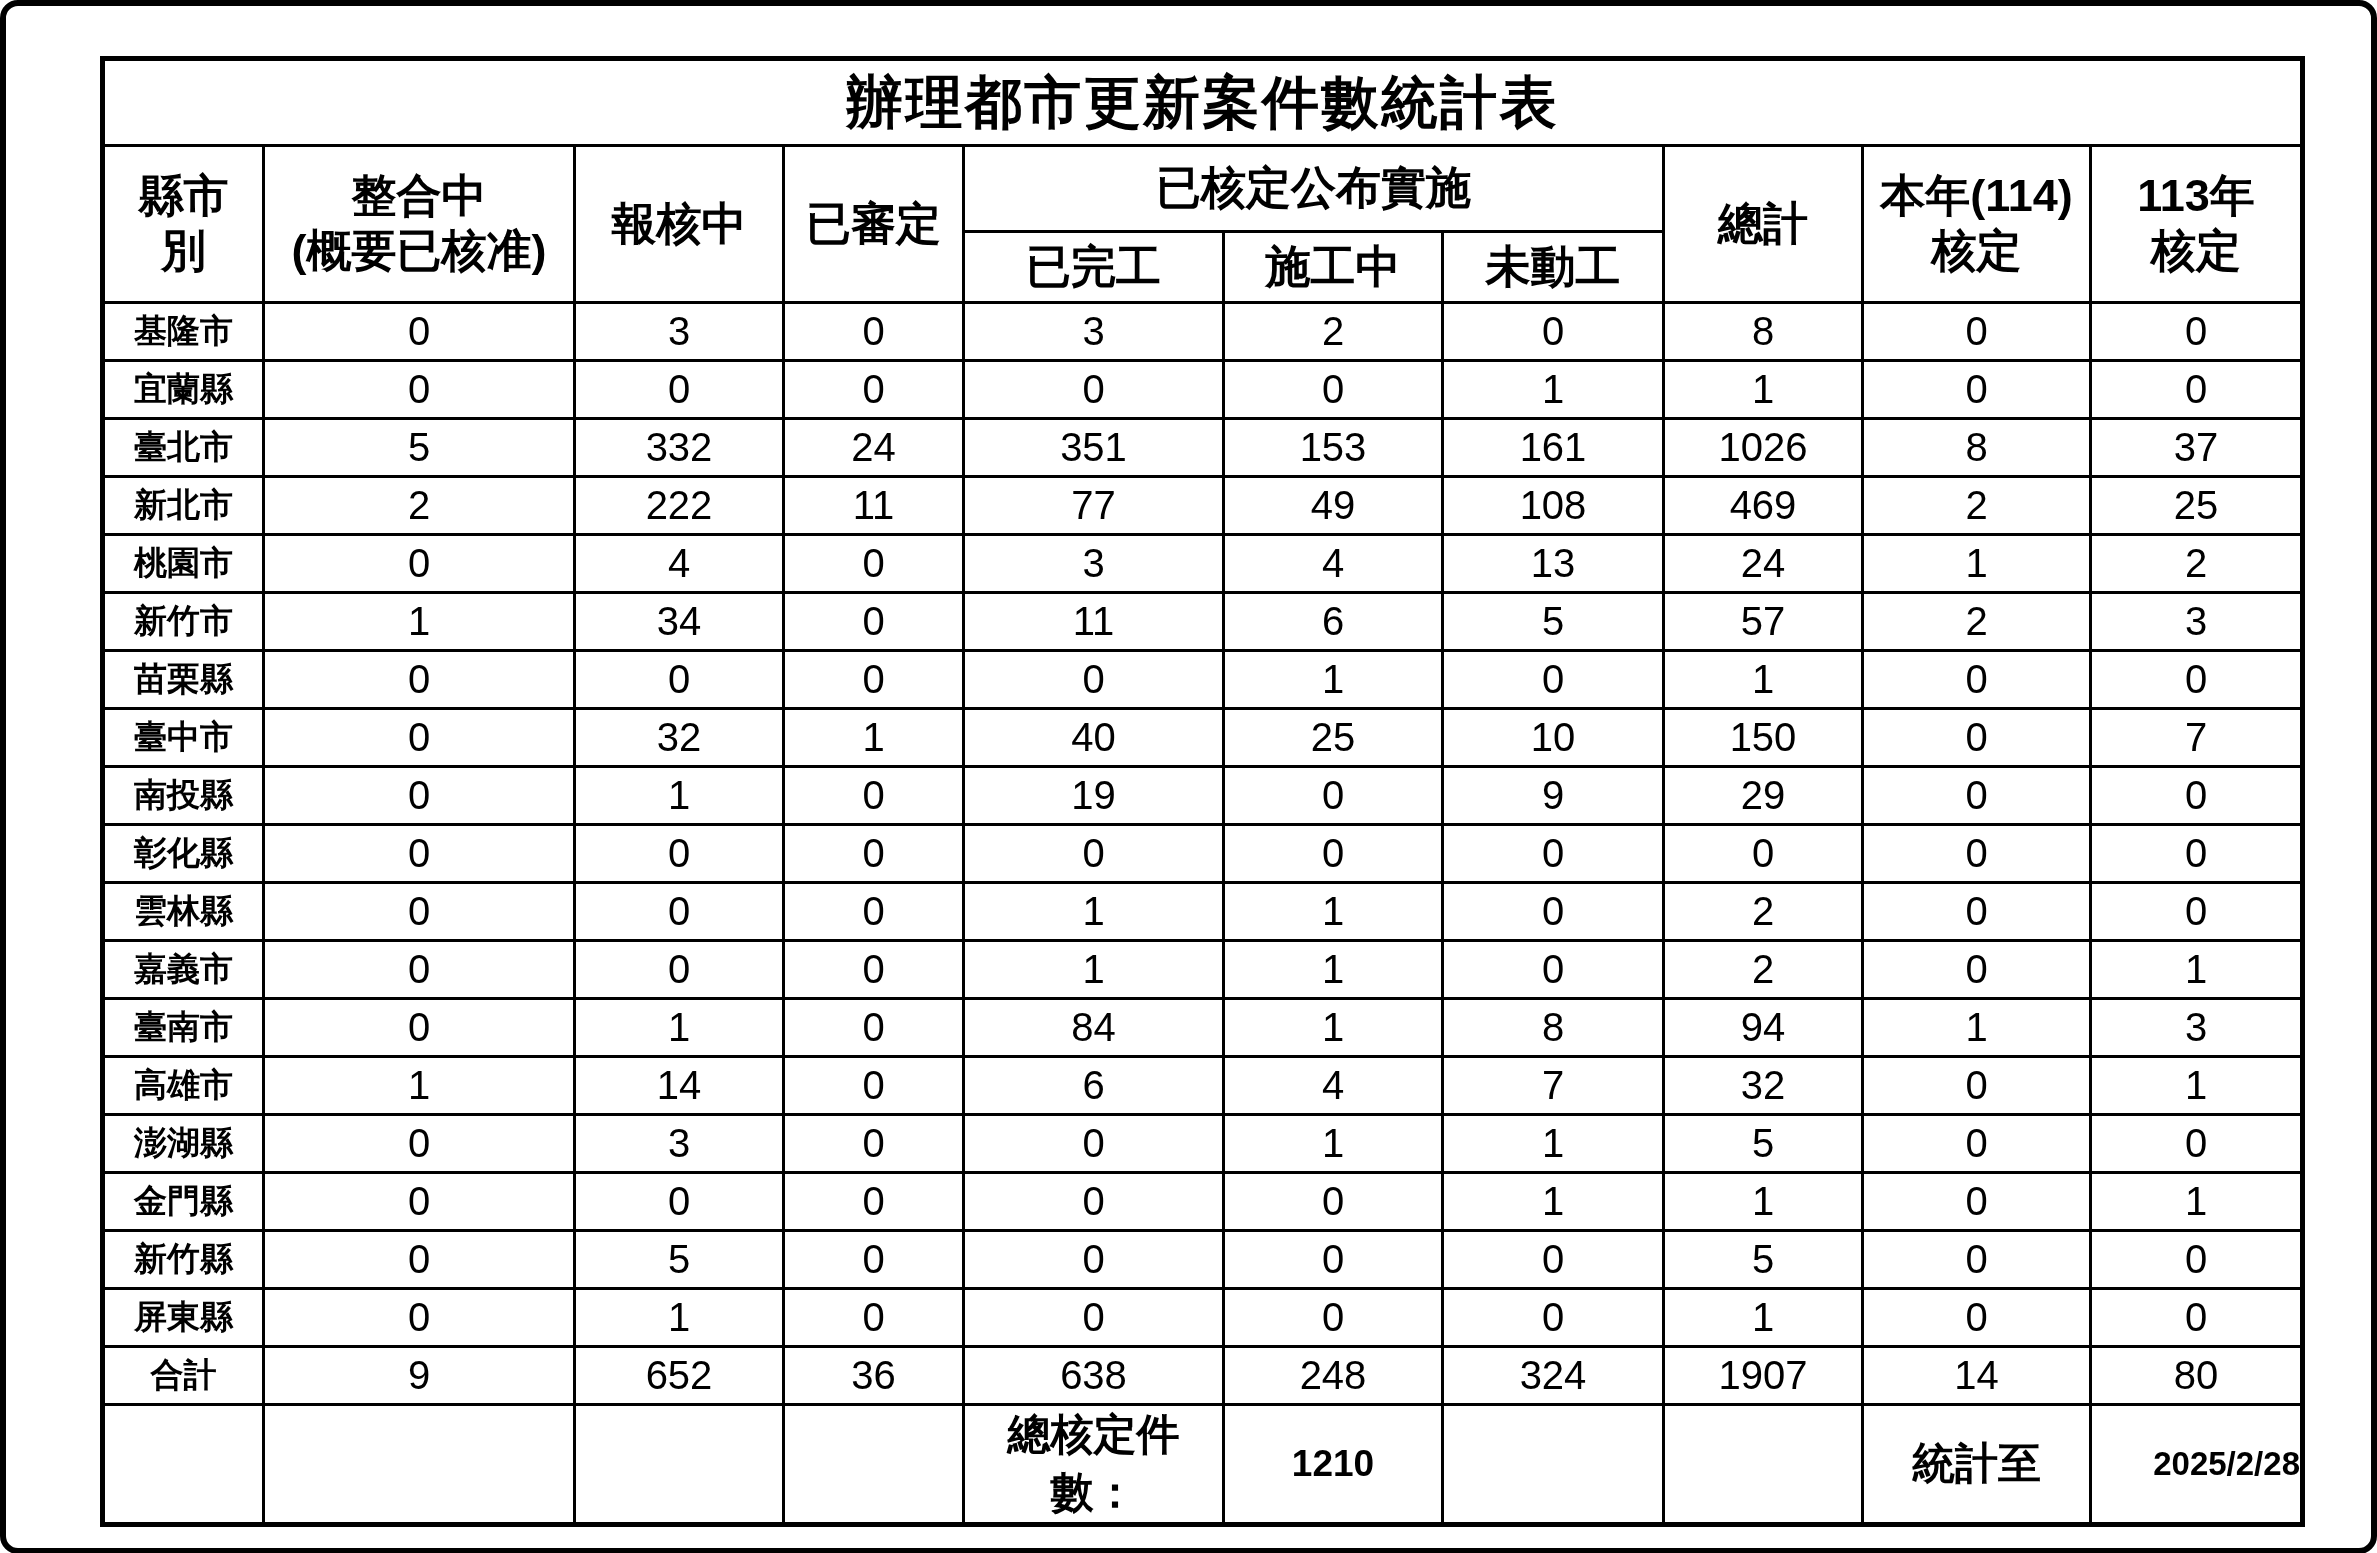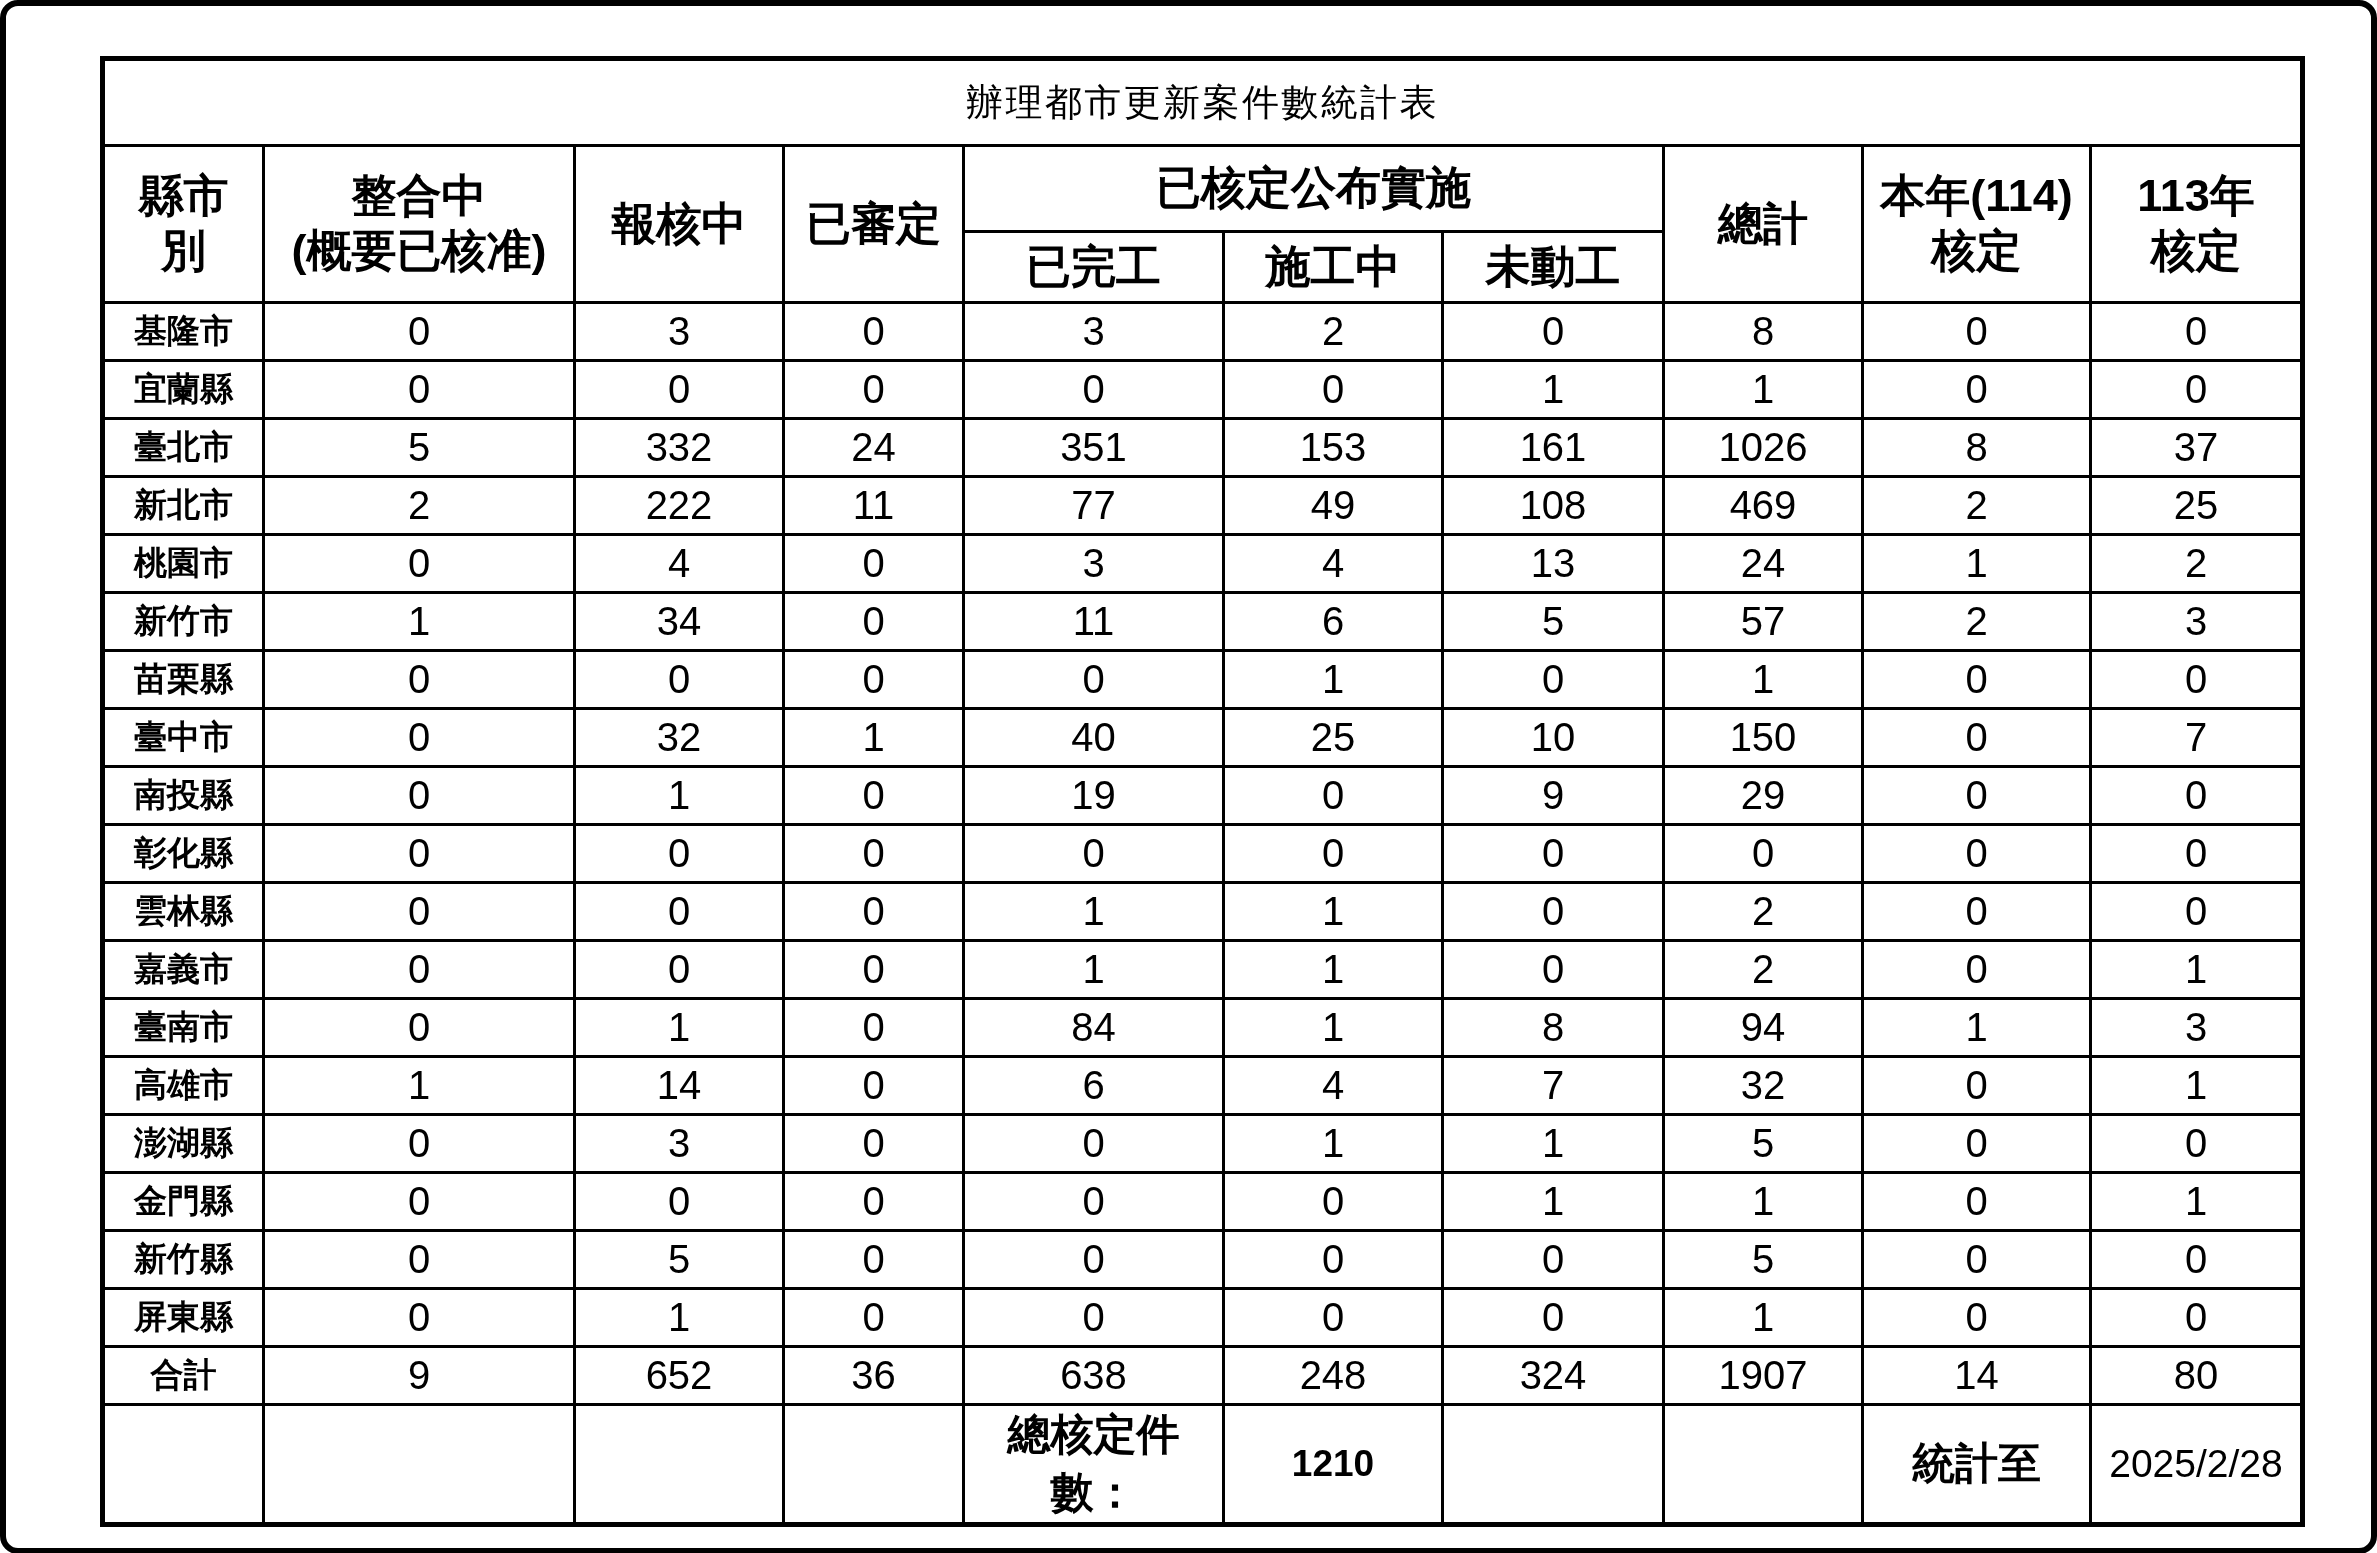--- a/index.html
+++ b/index.html
@@ -2,32 +2,32 @@
 <html style="font-size:9.5px"><head>
 <meta charset="utf-8">
 <style>
   html,body{margin:0;padding:0;background:#ffffff;}
   .canvas{position:relative;width:2377px;height:1554px;background:#fff;
           font-family:"Liberation Sans",sans-serif;color:#000;overflow:hidden;}
   .frame{position:absolute;inset:0;border:6.5px solid #000;border-radius:18px;box-sizing:border-box;}
   table.stats{position:absolute;left:100px;top:56px;width:2201px;
               border-collapse:collapse;table-layout:fixed;border:5.3px solid #000;}
   th,td{border:3.5px solid #000;text-align:center;vertical-align:middle;padding:0;overflow:hidden;}
-  tr.title-row th{height:83px;font-size:37px;font-weight:400;letter-spacing:2.4px;}
+  tr.title-row th{height:83px;font-size:57px;font-weight:700;letter-spacing:2.4px;}
   tr.h1{height:86px;}
   tr.h2{height:71px;}
   th{font-size:45px;font-weight:700;line-height:1.22;}
   .pre{white-space:pre-line;}
   tr.data{height:58px;}
   tr.data td{font-size:40px;font-weight:400;}
   th.county{font-size:33px;font-weight:700;}
   tr.footer{height:76px;}
   td.flabel{font-size:43px;font-weight:700;}
   td.fvalue{font-size:37px;font-weight:700;}
-  td.fdate{font-size:39px;font-weight:400;}
+  td.fdate{font-size:33px;font-weight:700;text-align:right;}
 </style>
 </head>
 <body>
 
 <div class="canvas">
   <div class="frame"></div>
 
   <table class="stats">
     <colgroup>
       <col style="width:161px">

